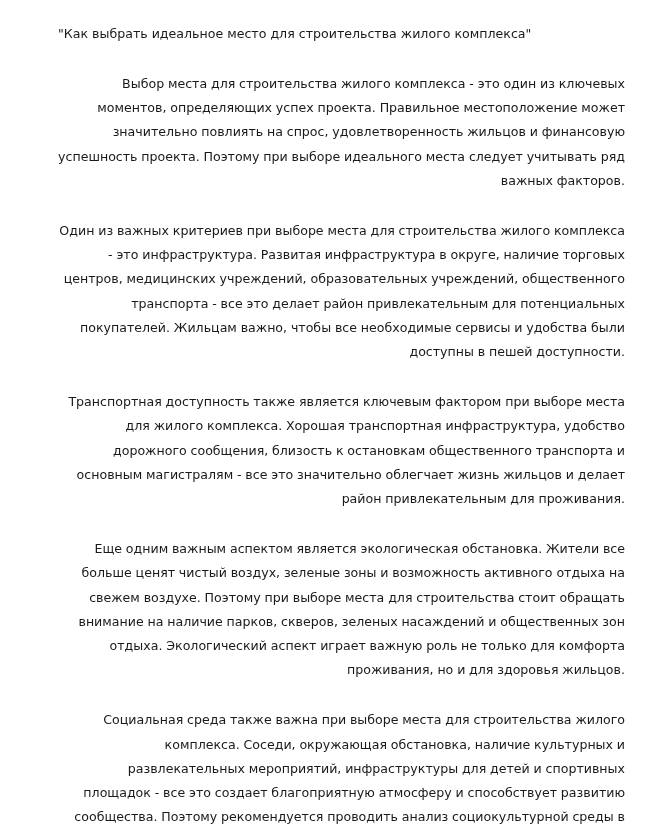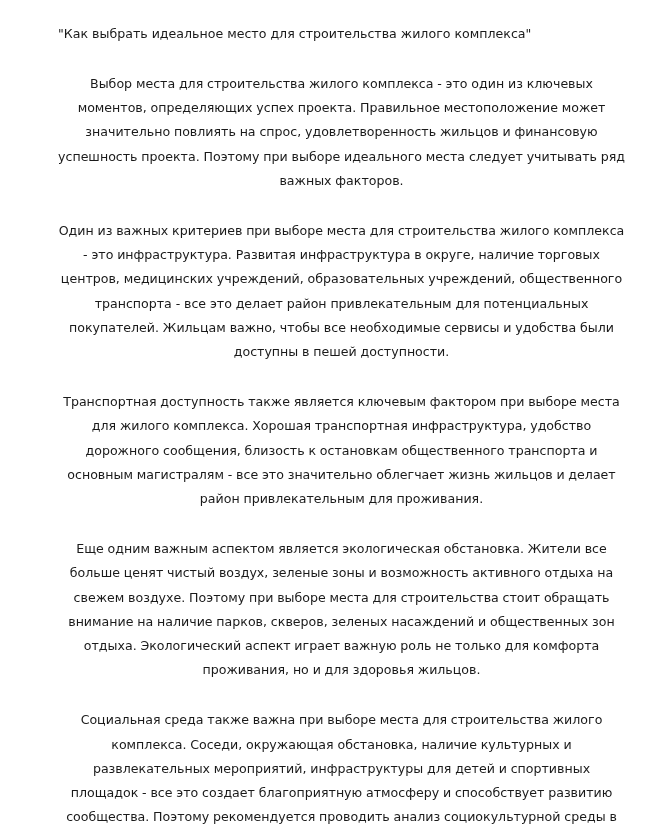--- a/index.html
+++ b/index.html
@@ -31,21 +31,21 @@
   }
   .doc-body {
     margin: 0;
     padding: 0;
   }
   .paragraph {
     font-size: 12.6px;
     line-height: 24.2px;
     color: #1a1a1a;
     margin: 0 0 26px 0;
-    text-align: center;
+    text-align: right;
     word-spacing: -0.2px;
   }
   .paragraph:last-child {
     margin-bottom: 0;
   }
 </style>
 </head>
 <body>
 
 <div class="document">

